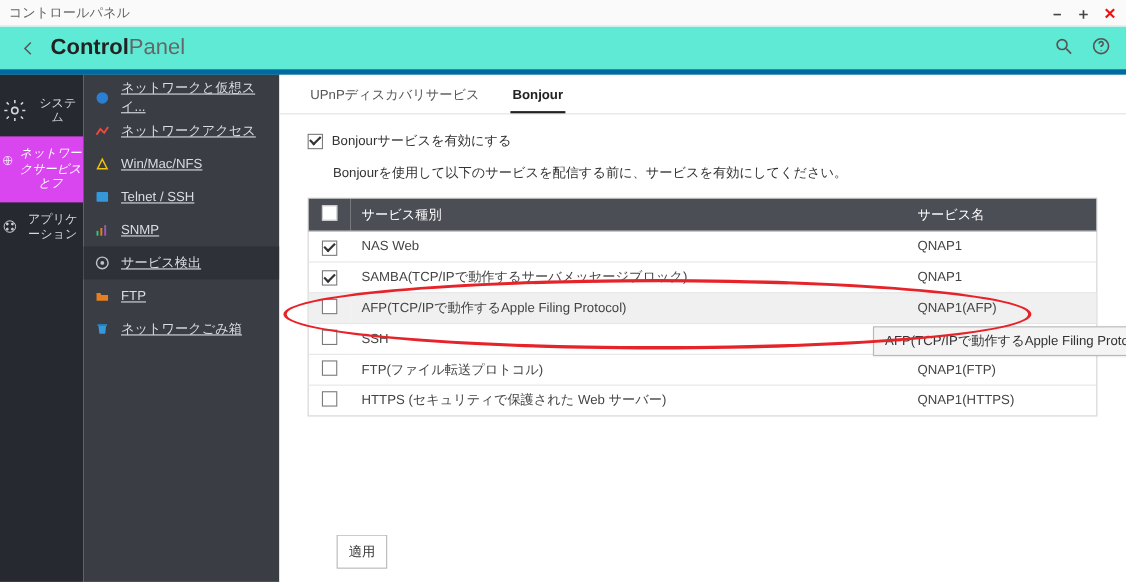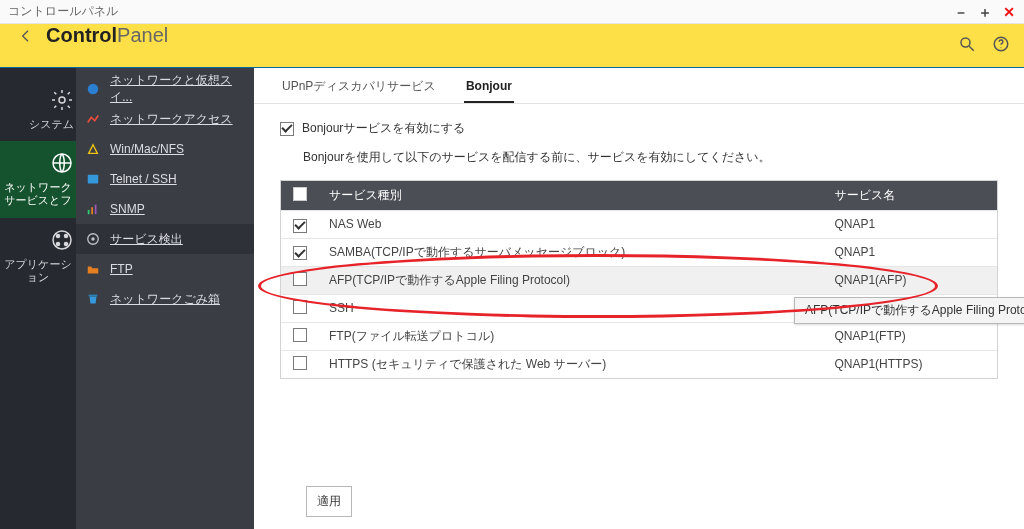--- a/index.html
+++ b/index.html
@@ -7,37 +7,37 @@
   body { width: 1024px; height: 529px; background: #fff; overflow: hidden; position: relative; }
 
   
   .title-strip { height: 24px; background: #fafafa; border-bottom: 1px solid #e5e5e5; display: flex; align-items: center; padding: 0 8px; position: relative; }
   .title-strip .title-txt { color: #666; font-size: 12px; text-align: right; }
   .title-strip .win-ctrls { position: absolute; right: 8px; top: 0; height: 24px; display: flex; align-items: center; gap: 10px; font-weight: bold; }
   .win-ctrls .btn { width: 14px; height: 14px; display:flex; align-items:center; justify-content:center; font-size: 14px; line-height:1; cursor:pointer; color:#444;}
   .win-ctrls .btn.close { color:#e11; }
 
   
-  .headerbar { height: 44px; background: #fde047; display: flex; padding: 0 14px 0 14px; border-bottom: 1px solid #0369a1; }
+  .headerbar { height: 44px; background: #5eead4; display: flex; align-items: center; padding: 0 14px 0 14px; border-bottom: 5px solid #0369a1; }
   .headerbar .back-arrow { width: 24px; height: 24px; display:flex; align-items:center; justify-content:center; color:#555; margin-right: 8px; cursor:pointer;}
   .headerbar .back-arrow svg { width:16px; height:16px; }
   .headerbar .cp { font-size: 20px; color:#222; }
   .headerbar .cp .bold { font-weight: 700; }
   .headerbar .cp .light{ font-weight: 300; color:#666; }
   .headerbar .right-icons { margin-left: auto; display:flex; align-items:center; gap:16px; color:#555; }
   .headerbar .right-icons svg { width:18px; height:18px; cursor:pointer;}
 
   
   .main { position:absolute; top:68px; left:0; right:0; bottom:0; display:flex; }
 
   
   .left-rail { width: 76px; background: #26292f; color:#d6d7db; display:flex; flex-direction:column; align-items:center; padding-top:10px; }
-  .left-rail .rail-item { width:100%; padding:10px 2px; display:flex; flex-direction:column; align-items:flex-end; gap:6px; font-size:11px; cursor:pointer; }
+  .left-rail .rail-item { width:100%; padding:10px 2px; display:flex; flex-direction:row; align-items:flex-start; gap:6px; font-size:11px; cursor:pointer; }
   .left-rail .rail-item .ico { width:24px; height:24px; display:flex; align-items:center; justify-content:center;}
-  .left-rail .rail-item.sel { background:#14532d; color:#fff; }
+  .left-rail .rail-item.sel { background:#d946ef; color:#fff;font-style:italic; }
   .left-rail .rail-item .lbl { text-align:center; line-height:1.2; }
 
   
   .left-sub { width: 178px; background:#3a3d44; color:#dcdde2; padding-top:6px; }
   .left-sub .sub-item { height:30px; display:flex; align-items:center; padding:0 10px; gap:10px; cursor:pointer; font-size:12px;text-decoration:underline; }
   .left-sub .sub-item.sel { background:#2e3138; }
   .left-sub .sub-item .dot { width:14px; height:14px; display:inline-flex; align-items:center; justify-content:center; }
   .left-sub .sub-item .dot svg { width:14px; height:14px; }
 
   

